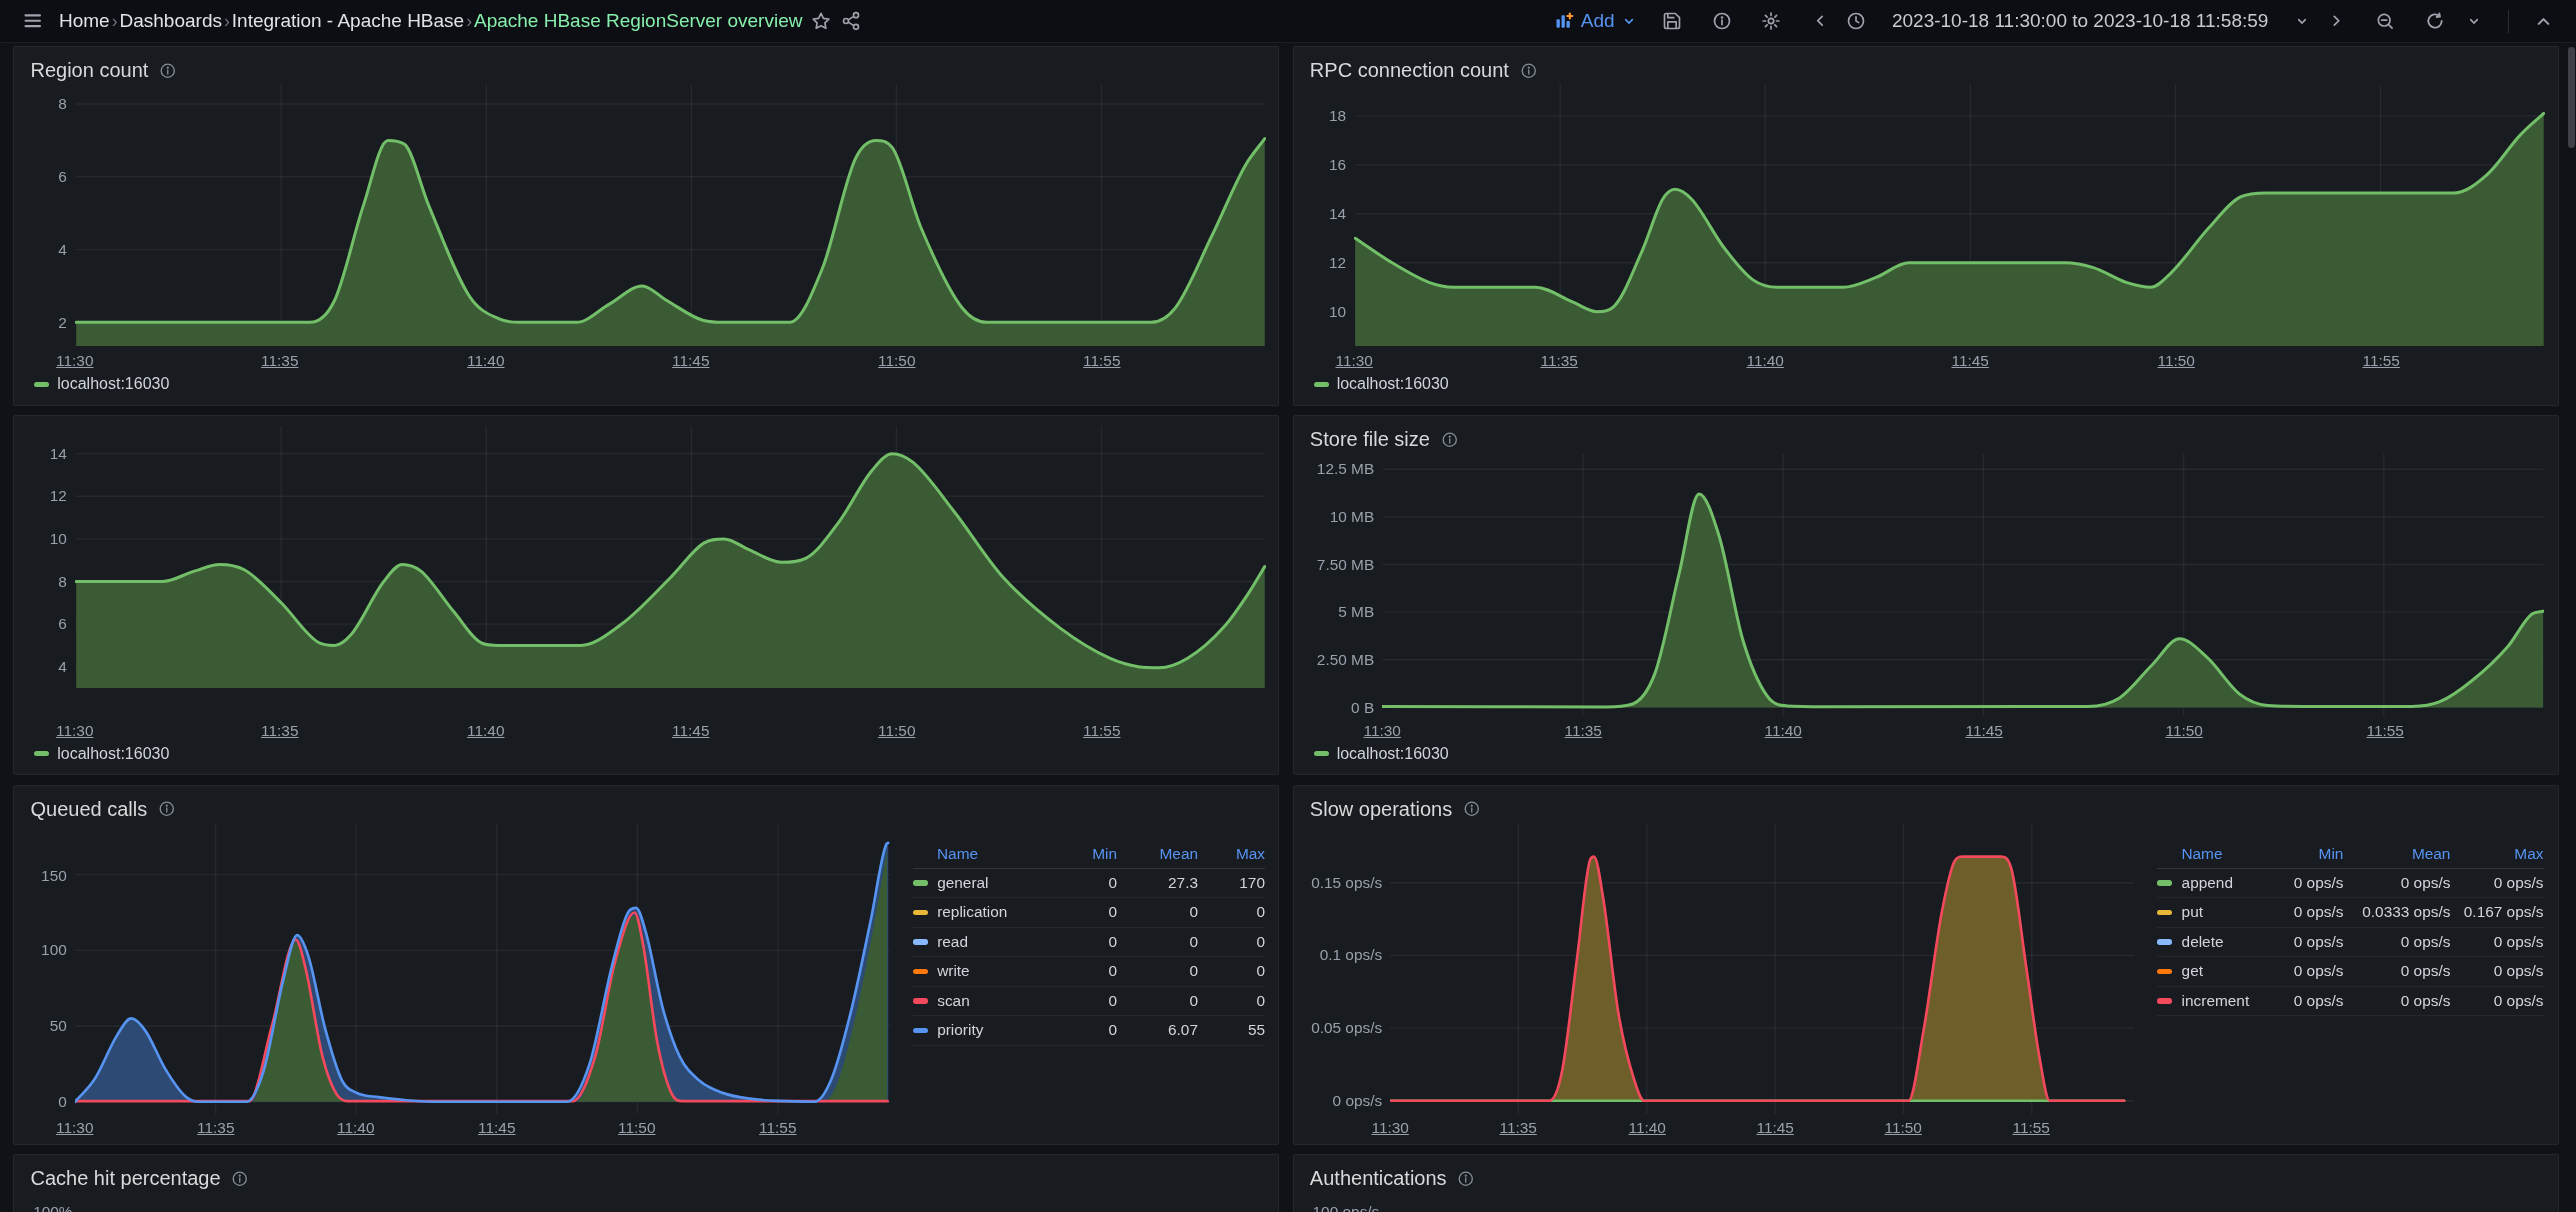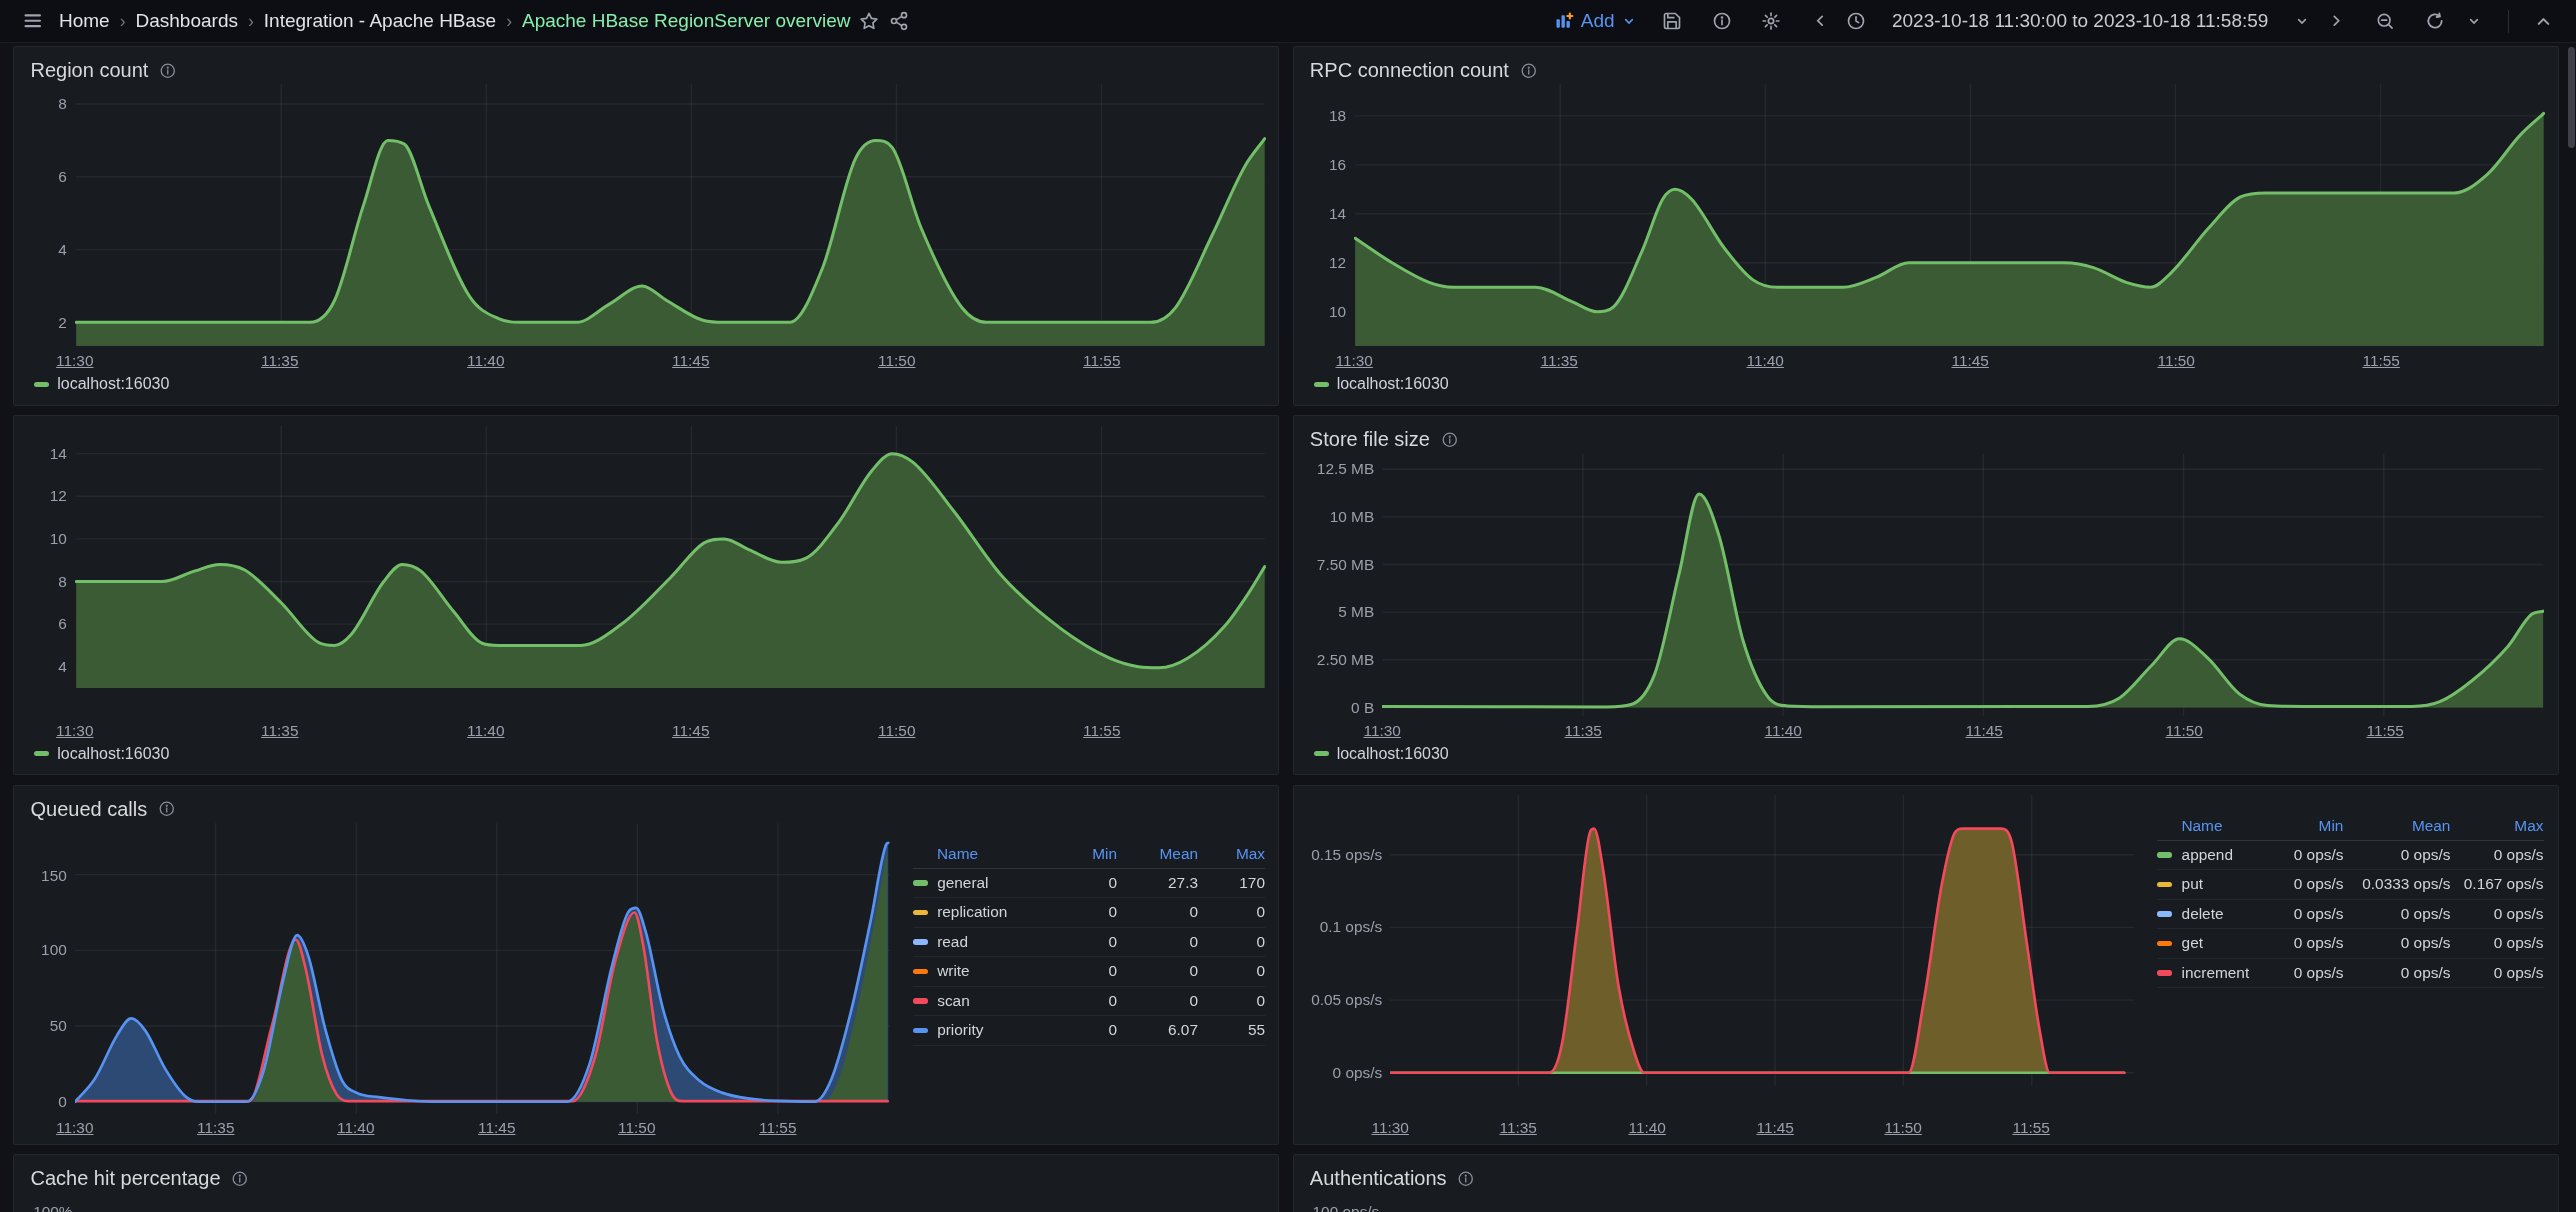--- a/index.html
+++ b/index.html
@@ -4,21 +4,21 @@
 <style>
   * { margin:0; padding:0; box-sizing:border-box; }
   html,body { width:2576px; height:1212px; background:#111217; overflow:hidden;
     font-family:"Liberation Sans", sans-serif; color:#d8d9da; }
 
   
   .nav { position:absolute; top:0; left:0; width:2576px; height:43px; background:#0d0e13;
     display:flex; align-items:center; padding:0 17.5px; border-bottom:0.7px solid #1c1e24; z-index:5; }
   .nav .icon-btn { display:flex; align-items:center; justify-content:center; width:29.5px; height:29.5px;
     color:#9ea3ad; cursor:pointer; flex:0 0 auto; }
-  .crumbs { display:flex; align-items:center; gap:10px; margin-left:12px; font-size:19px; }
+  .crumbs { display:flex; align-items:center; gap:2px; margin-left:12px; font-size:19px; }
   .crumb { color:#e2e3e7; font-weight:500; cursor:pointer; white-space:nowrap; }
   .crumb.current { color:#86efac; font-weight:400; cursor:default; }
   .crumb-sep { color:#6f7380; font-size:17.5px; }
   .nav-right { margin-left:auto; display:flex; align-items:center; gap:20px; }
   .add-btn { display:flex; align-items:center; gap:6.7px; color:#5794f2; font-size:19px; font-weight:500; cursor:pointer; }
   .time-btn { display:flex; align-items:center; gap:26px; color:#c9cbd1; font-size:19px; cursor:pointer; }
   .nav-divider { width:0.7px; height:23px; background:#2c2e35; }
 
   
   .dash { position:absolute; top:46px; left:13.4px; width:2545px;
@@ -484,20 +484,30 @@
             </div>
             <div class="num">0</div>
             <div class="num">6.07</div>
             <div class="num">55</div>
           </div>
         </div>
     </div>
   </section>
 
   <section class="panel">
+    <div class="panel-header">
+      <h2 class="panel-title">Slow operations</h2>
+      <span class="info-icon">
+          <svg width="17.5" height="17.5" viewBox="0 0 24 24" fill="none" stroke="currentColor" stroke-width="1.8">
+            <circle cx="12" cy="12" r="9"></circle>
+            <line x1="12" y1="11" x2="12" y2="16.5" stroke-linecap="round"></line>
+            <circle cx="12" cy="7.8" r="0.6" fill="currentColor"></circle>
+          </svg>
+        </span>
+    </div>
     <div class="chart-wrap has-table">
       <div class="chart-col">
         <div class="chart-main">
           <div class="yaxis" style="width:83px">
               <div class="ytick" style="top: 278px;">0 ops/s</div>
               <div class="ytick" style="top: 205px;">0.05 ops/s</div>
               <div class="ytick" style="top: 132px;">0.1 ops/s</div>
               <div class="ytick" style="top: 60px; margin-left: 24px;">0.15 ops/s</div>
             </div>
           <div class="plot">

